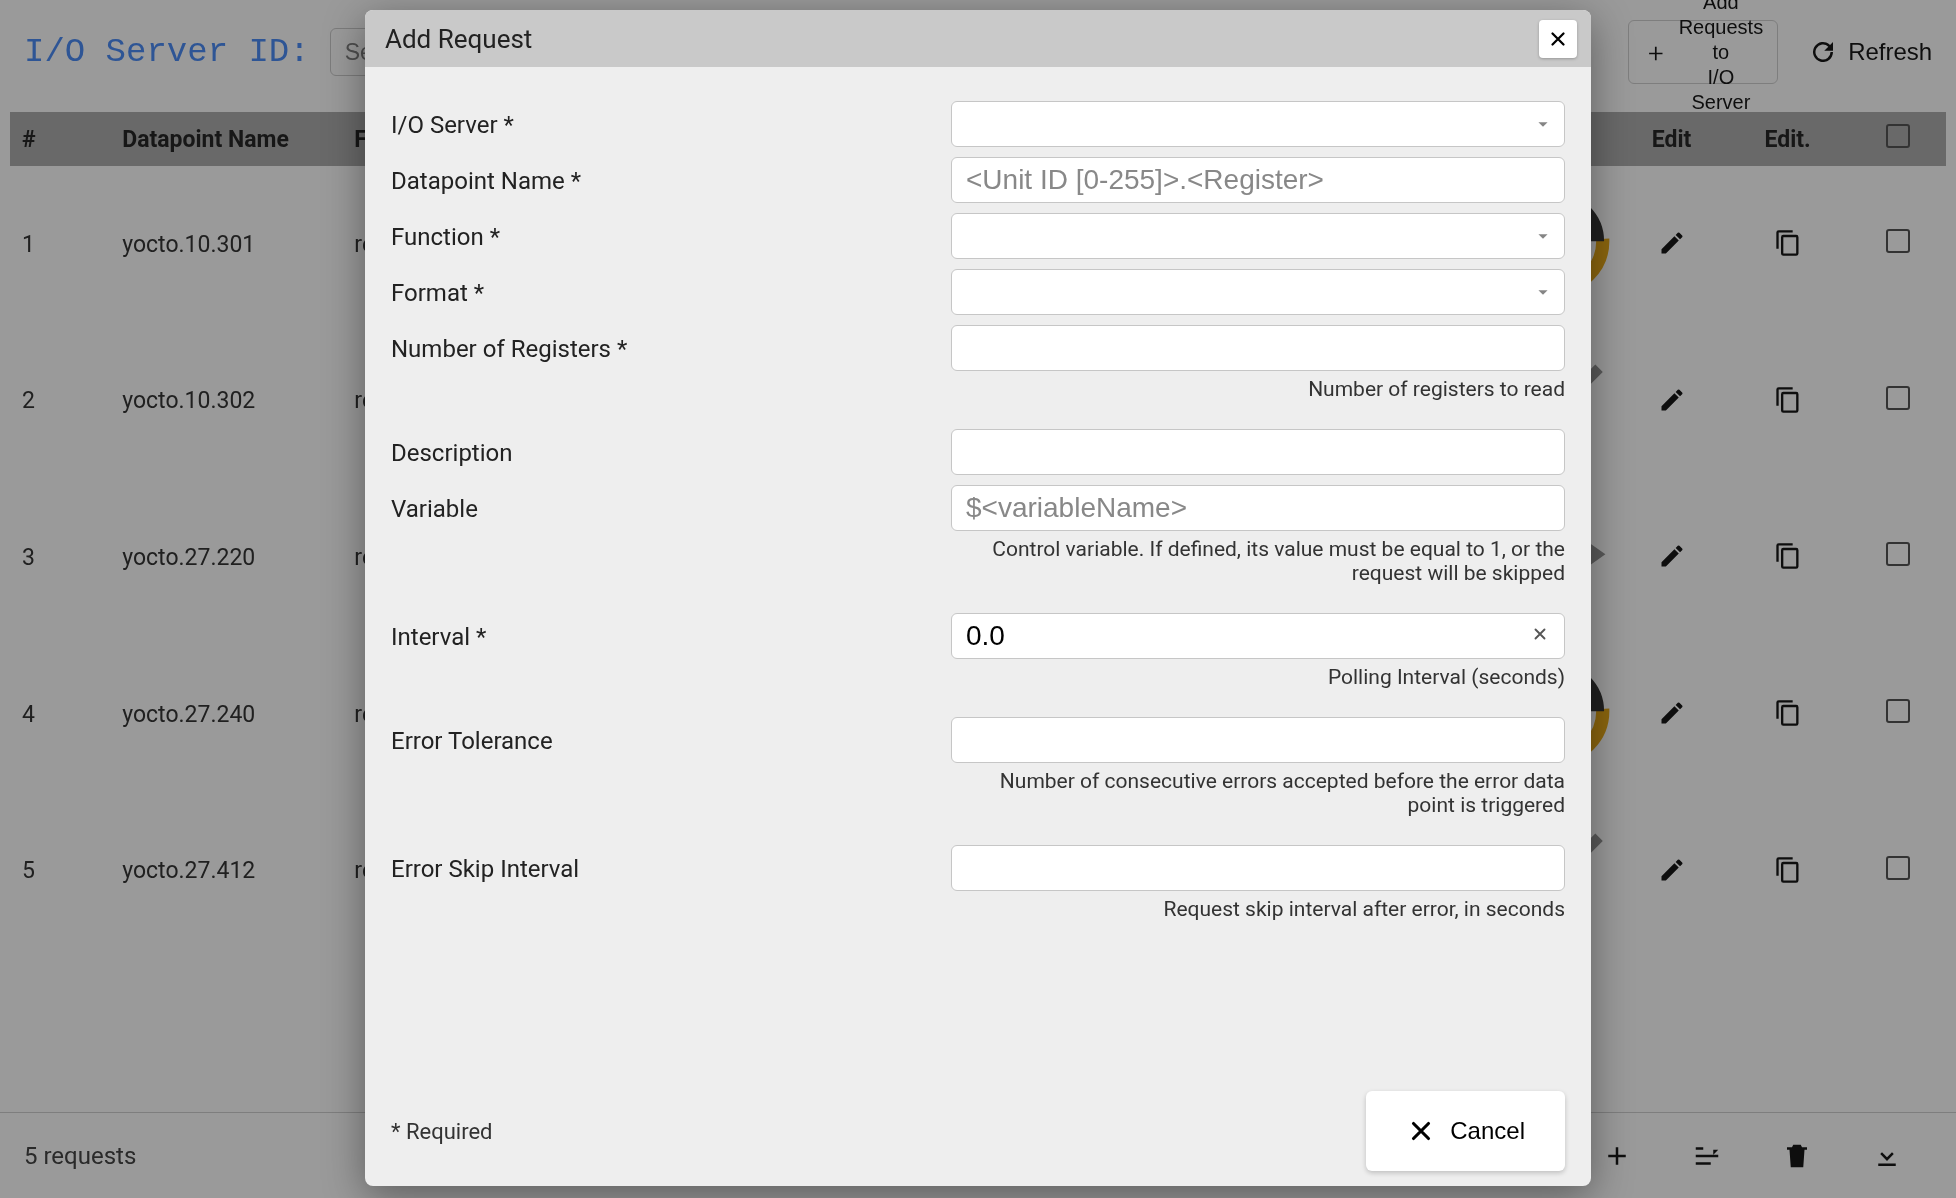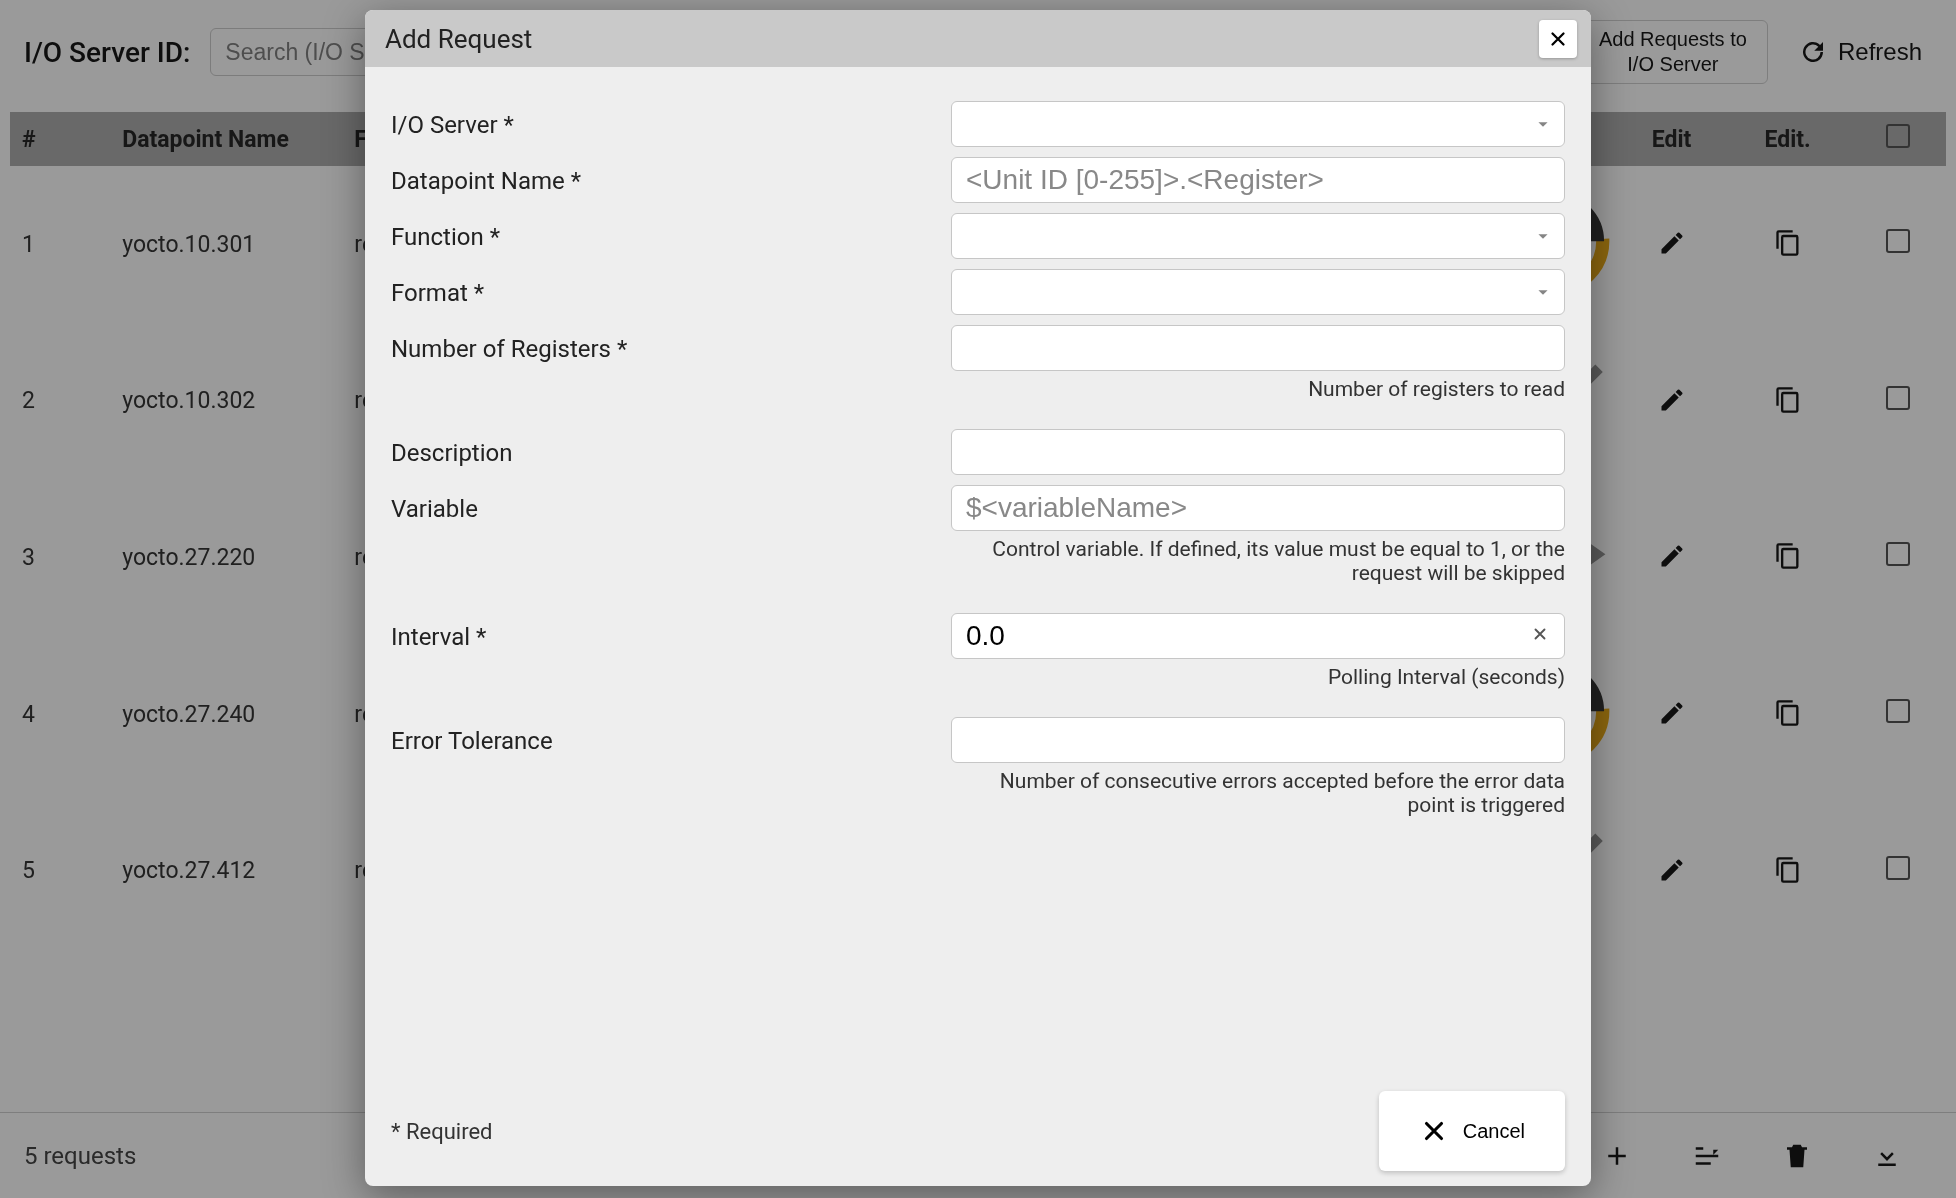--- a/index.html
+++ b/index.html
@@ -21,24 +21,25 @@
     inset: 0;
     padding: 10px;
   }
   .topbar {
     display: flex;
     align-items: center;
     gap: 20px;
     padding: 10px 14px 28px 14px;
   }
   .topbar .label {
-    font-size: 28px;
+    font-size: 34px;
     font-weight: 500;
     white-space: nowrap;
-    color: #000000;
+    color: #3b82f6;
+    font-family: Liberation Mono, monospace;
   }
   .topbar .search {
     flex: 0 0 auto;
     width: 1258px;
     height: 48px;
     border: 1px solid #c8c8c8;
     border-radius: 6px;
     font-size: 23px;
     padding: 0 14px;
     color: #777;
@@ -233,21 +234,21 @@
     font-size: 22px;
     color: #333;
   }
   .dialog-footer .spacer{flex:1;}
   .dialog-footer .dlg-btn {
     display:flex;align-items:center;gap:14px;
     background:#fff;border:none;border-radius:6px;
     box-shadow: 0 2px 5px rgba(0,0,0,0.2);
     height: 80px;
     padding: 0 40px;
-    font-size: 20px;
+    font-size: 24px;
     cursor:pointer;
     margin-left: 20px;
   }
   .dialog-footer .dlg-btn svg{width:30px;height:30px;}
 
   
   col.c-idx    { width: 95px; }
   col.c-name   { width: 220px; }
   col.c-func   { width: 690px; }
   col.c-f3     { width: 400px; }
@@ -546,20 +547,27 @@
       </div>
 
       <div class="field-row">
         <div class="flabel">Error Tolerance</div>
         <div class="fctrl">
           <input type="text" style="">
           <div class="helper">Number of consecutive errors accepted before the error data point is triggered</div>
         </div>
       </div>
 
+      <div class="field-row">
+        <div class="flabel">Error Skip Interval</div>
+        <div class="fctrl">
+          <input type="text" style="">
+          <div class="helper">Request skip interval after error, in seconds</div>
+        </div>
+      </div>
     </div>
 
     <div class="dialog-footer">
       <span class="req">* Required</span>
       <span class="spacer"></span>
       <button class="dlg-btn">
         <svg viewBox="0 0 24 24">
             <use href="#ic-close"></use>
           </svg>
         <span>Cancel</span>

